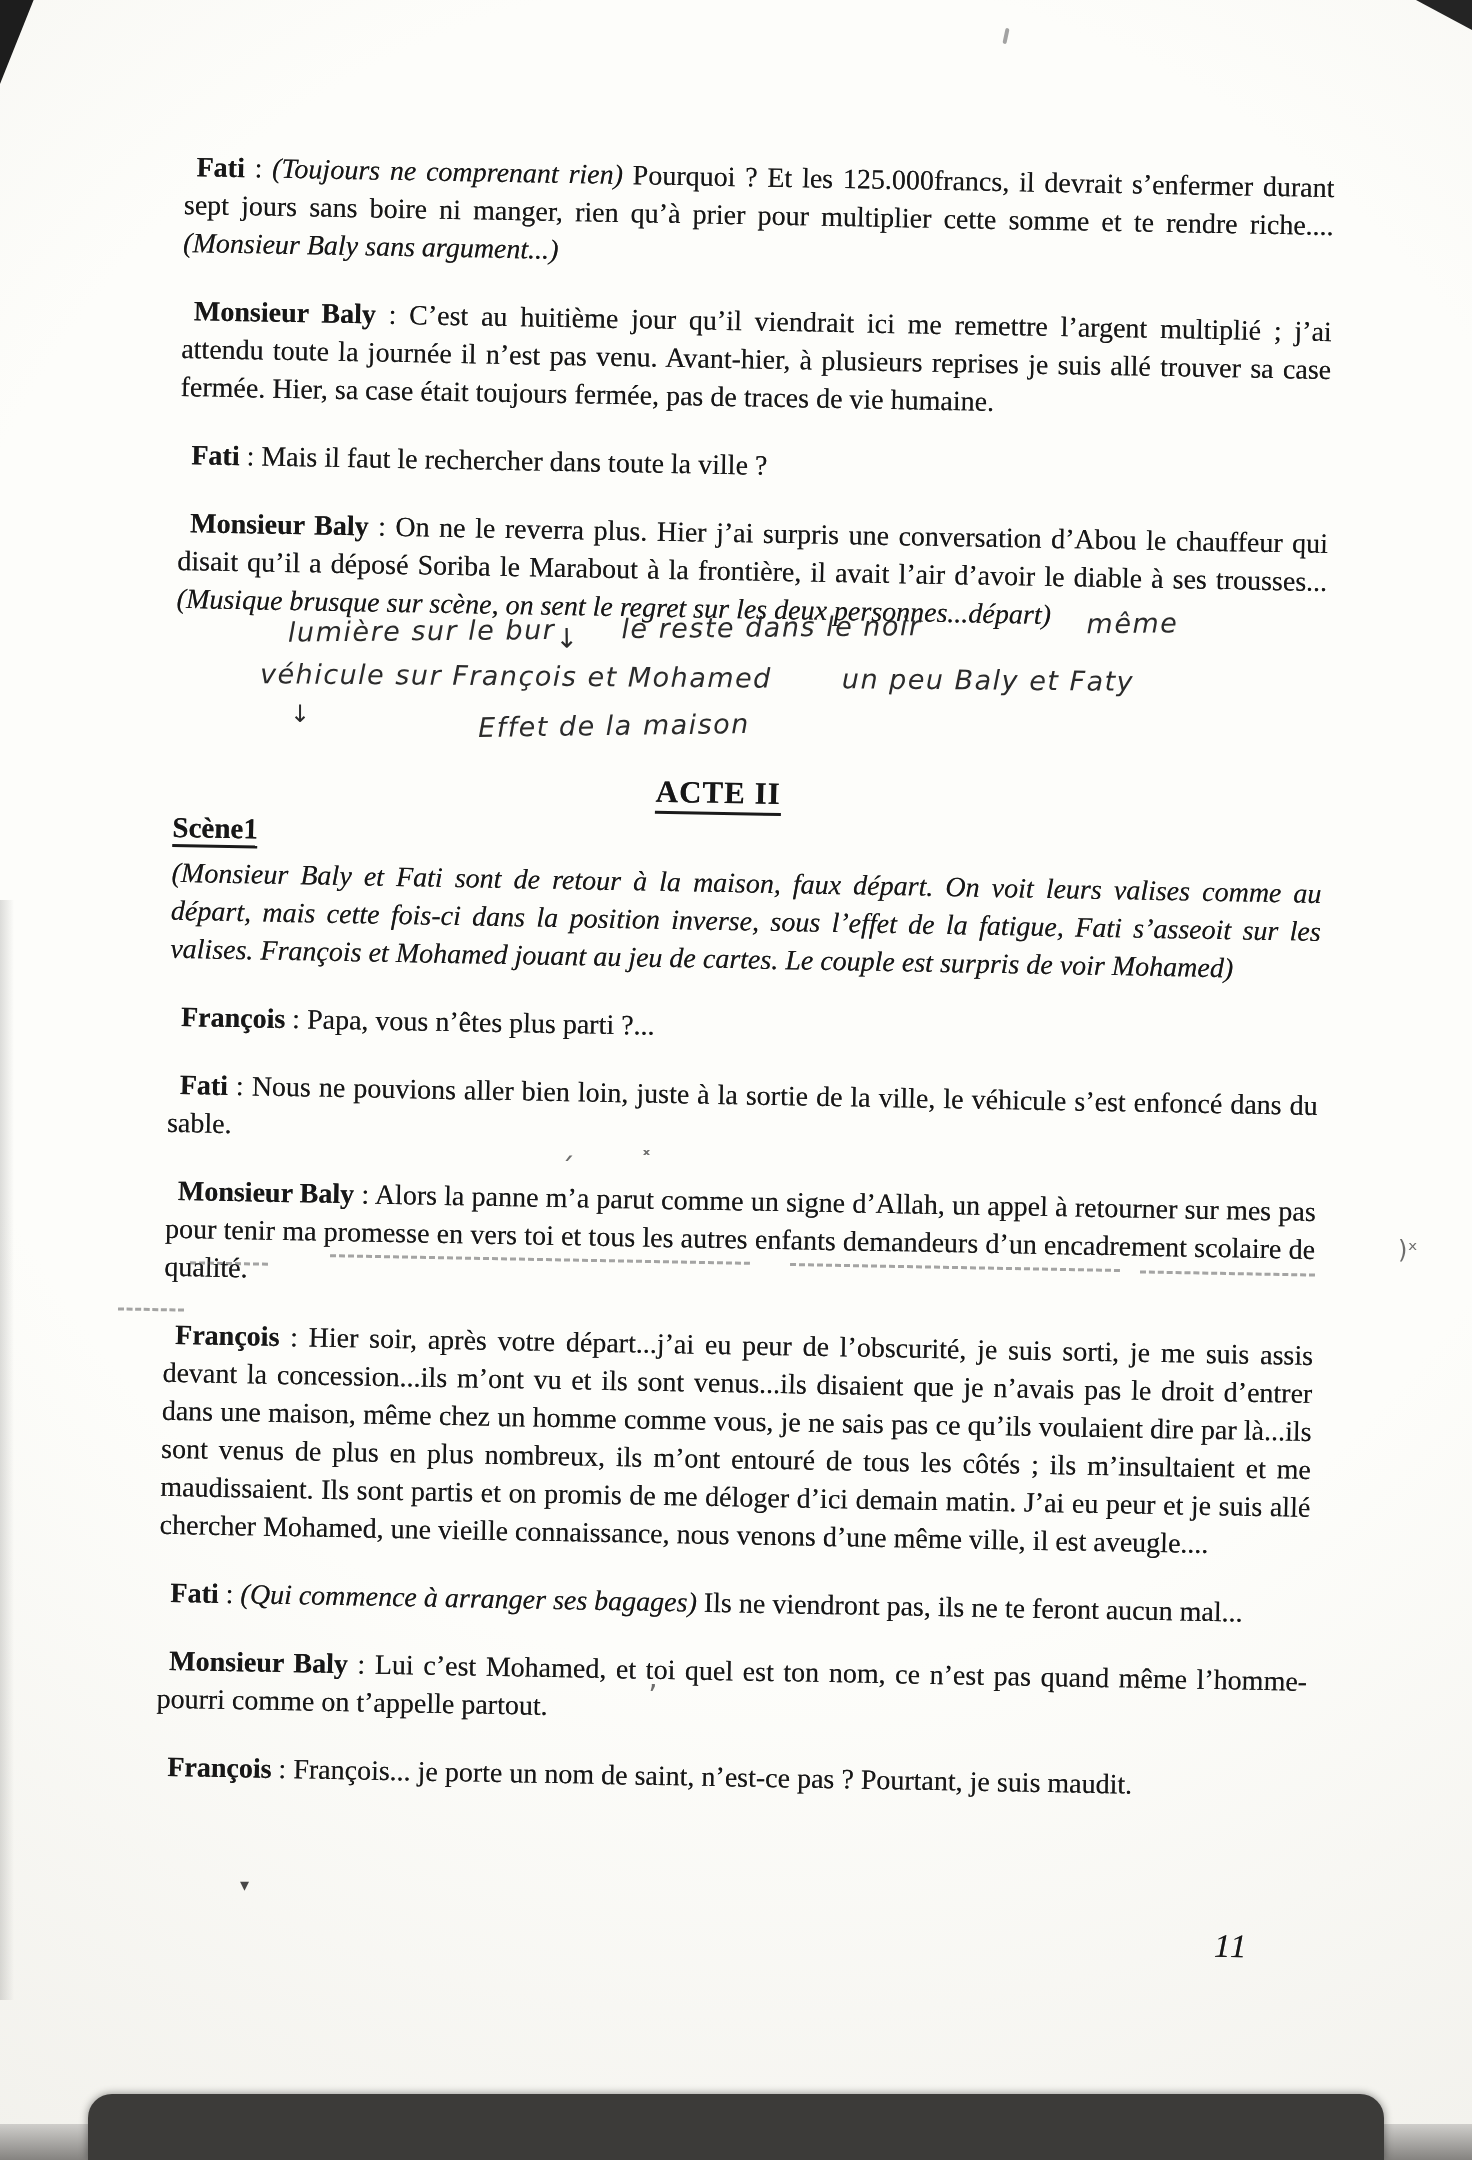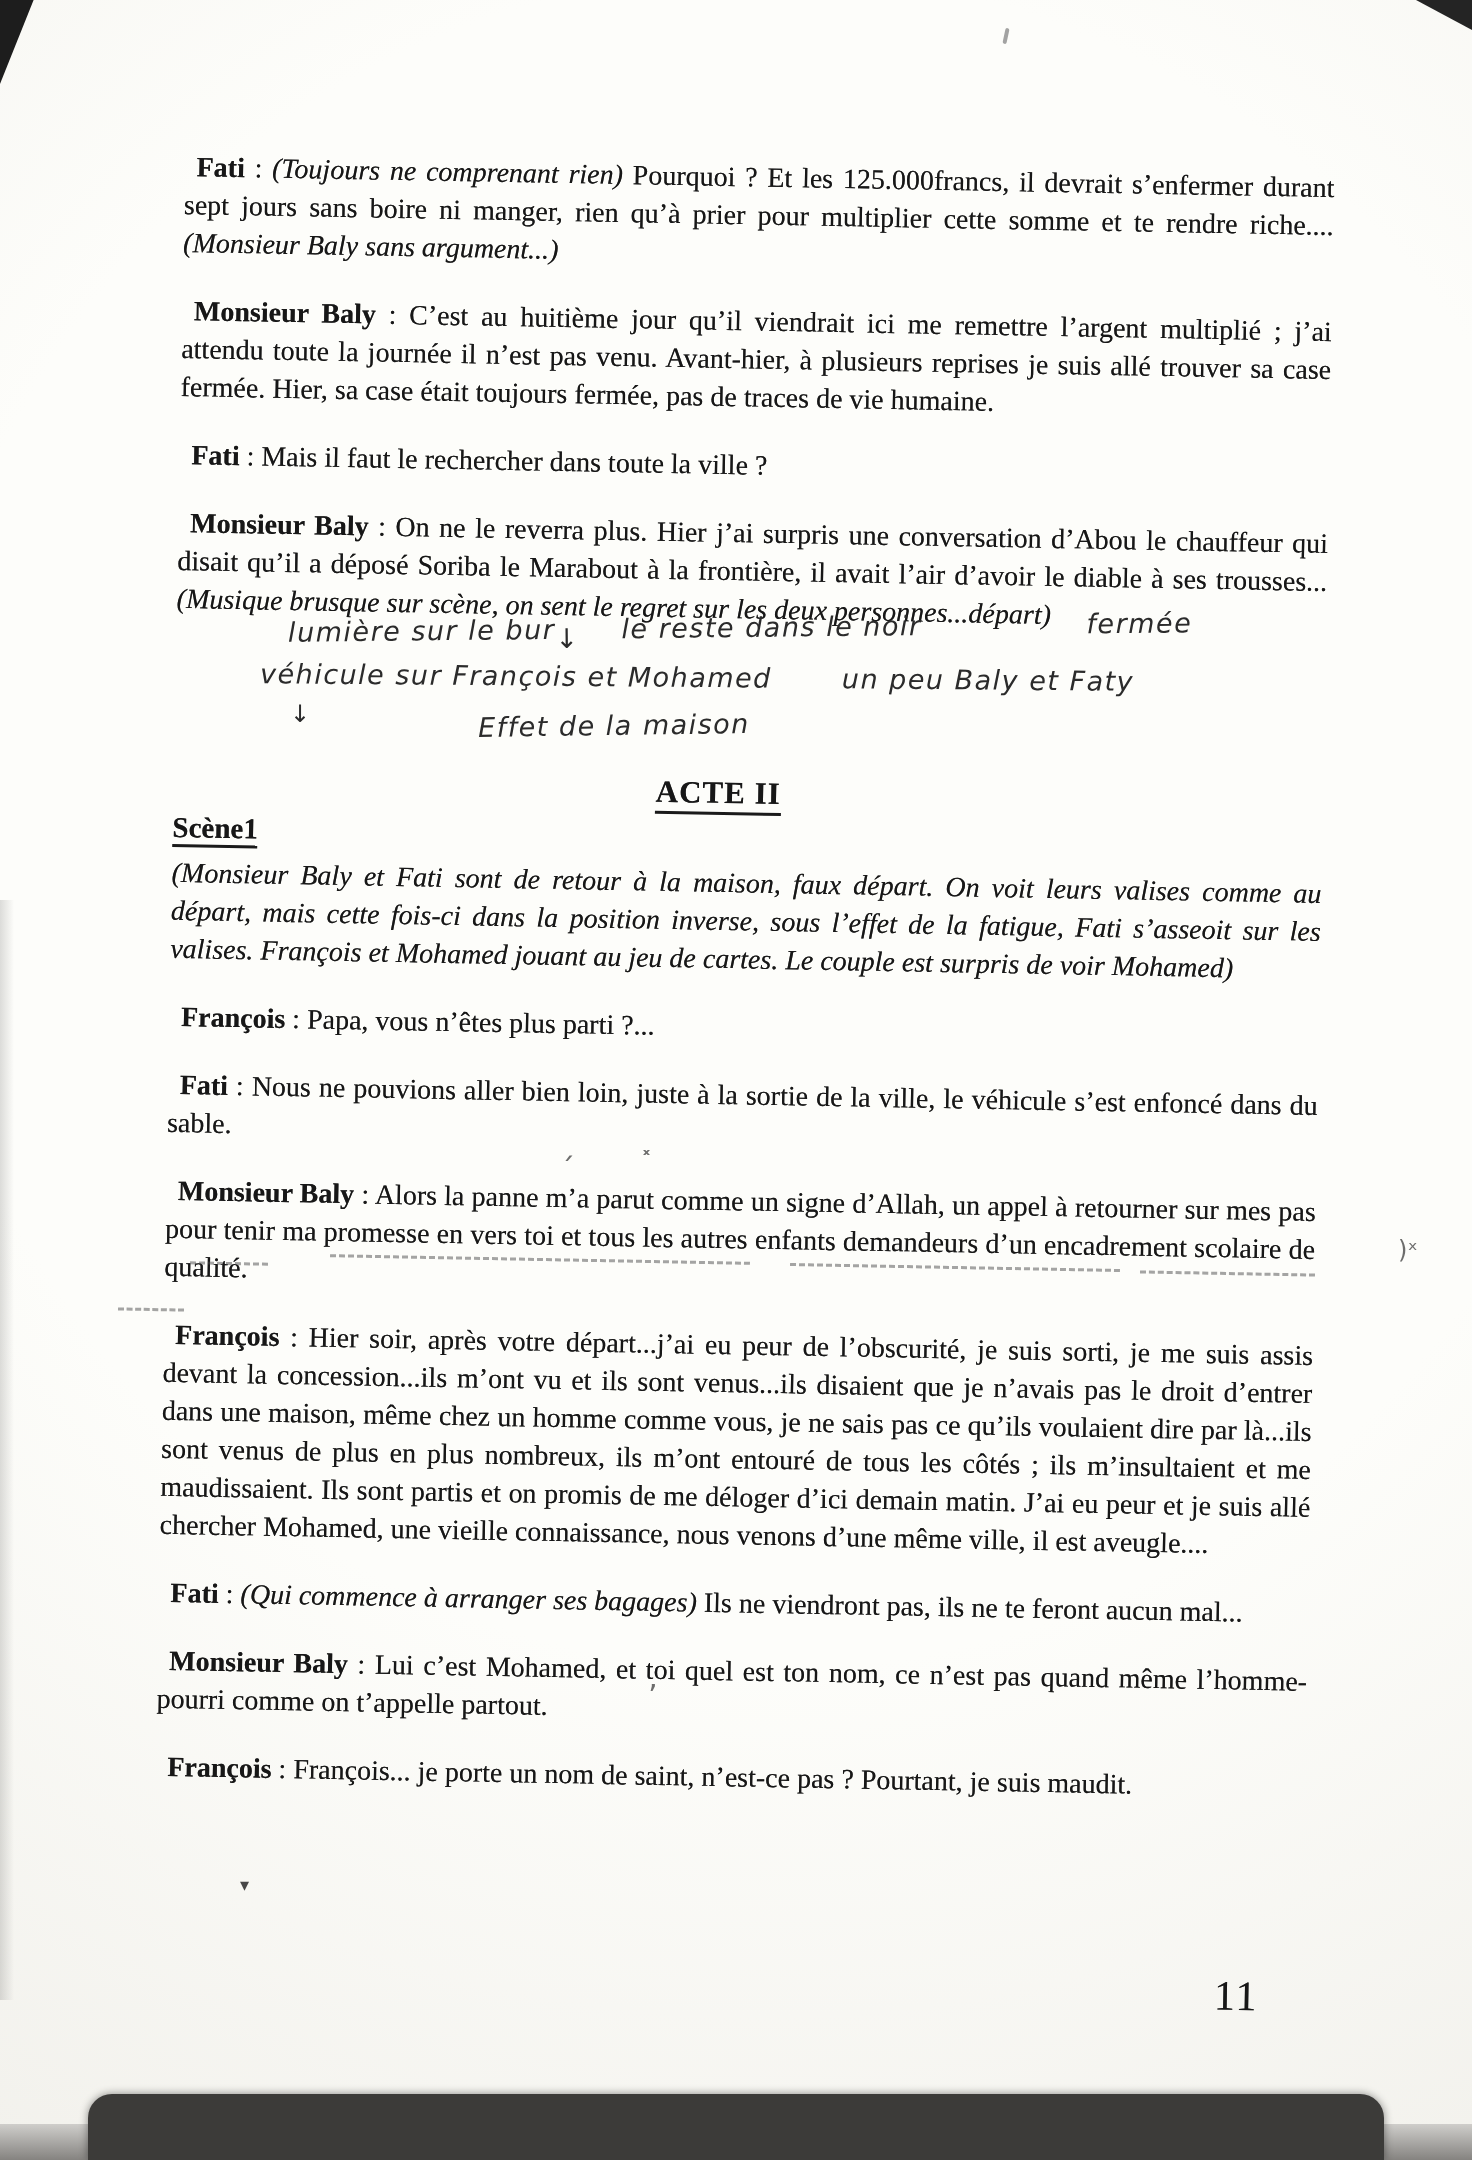--- a/index.html
+++ b/index.html
@@ -63,24 +63,25 @@
     border-bottom:3px dashed rgba(75,75,75,.5);
     transform:rotate(1.05deg);
   }
   .pencil-glyph {
     position:absolute;
     font-family:"DejaVu Sans", sans-serif;
     color:rgba(60,60,60,.75);
   }
 
   .pagenum {
-    position:absolute; left:1214px; top:1972px;
-    font-size:42px; letter-spacing:2px;
+    position:absolute; left:1214px; top:1928px;
+    font-size:33px; letter-spacing:2px;
     transform:rotate(1deg);
     text-shadow:0 0 0.6px rgba(0,0,0,.65);
+    font-style:italic;
   }
 
   
   .corner-tl { position:absolute; left:0; top:0; width:42px; height:84px;
     background:#1d1d1d; clip-path:polygon(0 0, 80% 0, 0 100%); }
   .corner-tr { position:absolute; right:0; top:0; width:56px; height:30px;
     background:#242424; clip-path:polygon(100% 0, 100% 100%, 0 0); }
   .top-tick { position:absolute; left:1004px; top:28px; width:4px; height:16px;
     background:rgba(90,90,90,.55); transform:rotate(12deg); border-radius:2px; }
   .bottom-strip {
@@ -132,21 +133,21 @@
 
     <p class="dlg"><b>Fati</b><span> : </span><i>(Qui commence à arranger ses bagages) </i><span>Ils ne viendront pas, ils ne te feront aucun mal...</span></p>
 
     <p class="dlg"><b>Monsieur Baly</b><span> : </span><span>Lui c’est Mohamed, et toi quel est ton nom, ce n’est pas quand même l’homme-pourri comme on t’appelle partout.</span></p>
 
     <p class="dlg"><b>François</b><span> : </span><span>François... je porte un nom de saint, n’est-ce pas ? Pourtant, je suis maudit.</span></p>
 
   </div>
 
   <div class="hw" style="left:288px; top:612px; transform:rotate(-0.6deg);">
-    <span>lumière sur le bur</span><span class="drop">↓</span><span class="gap-s"></span><span>le reste dans le noir</span><span class="gap-l"></span><span>fermée</span>
+    <span>lumière sur le bur</span><span class="drop">↓</span><span class="gap-s"></span><span>le reste dans le noir</span><span class="gap-l"></span><span>même</span>
   </div>
 
   <div class="hw" style="left:260px; top:662px; transform:rotate(0.5deg);">
     <span>véhicule</span>&nbsp;<span>sur François et Mohamed</span><span class="gap-m"></span><span>un peu Baly et Faty</span>
   </div>
   <div class="hw" style="left:290px; top:700px; font-size:24px;"><span>↓</span></div>
 
   <div class="hw" style="left:478px; top:710px; transform:rotate(-0.8deg);">
     <span>Effet de la maison</span>
   </div>

